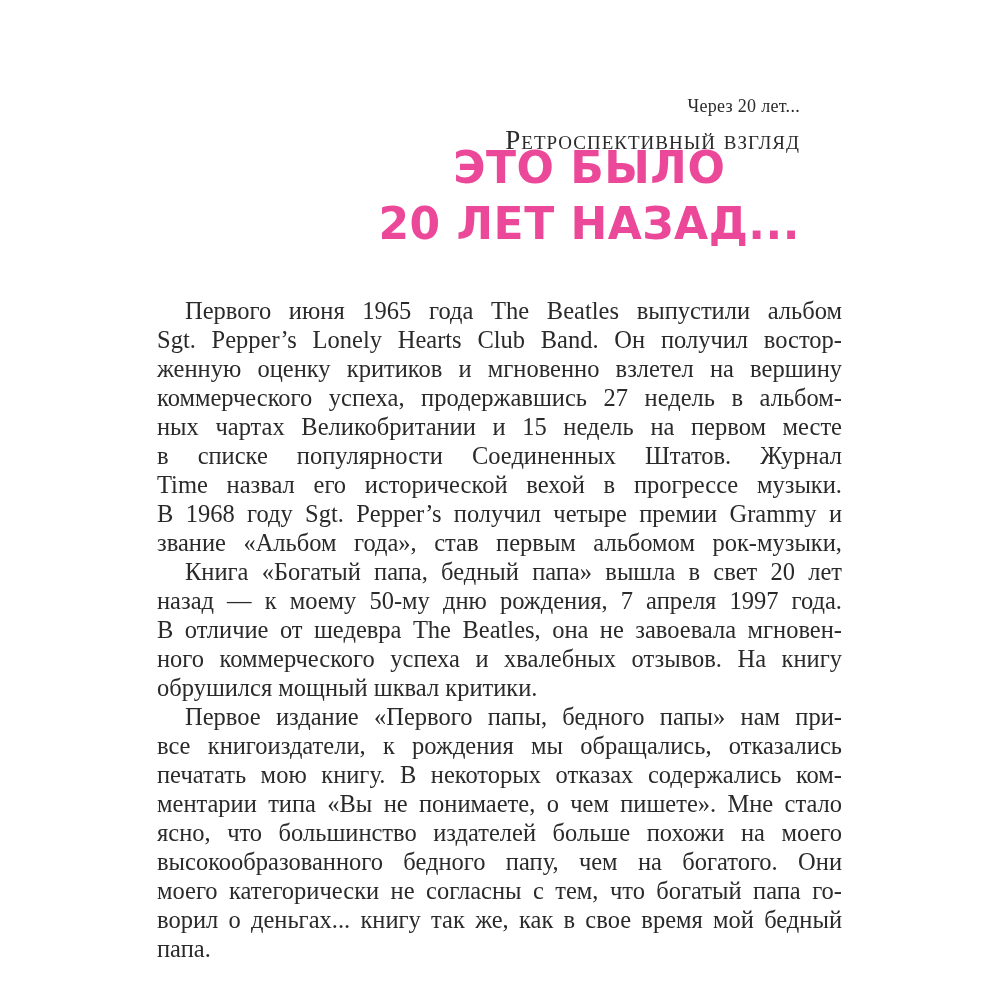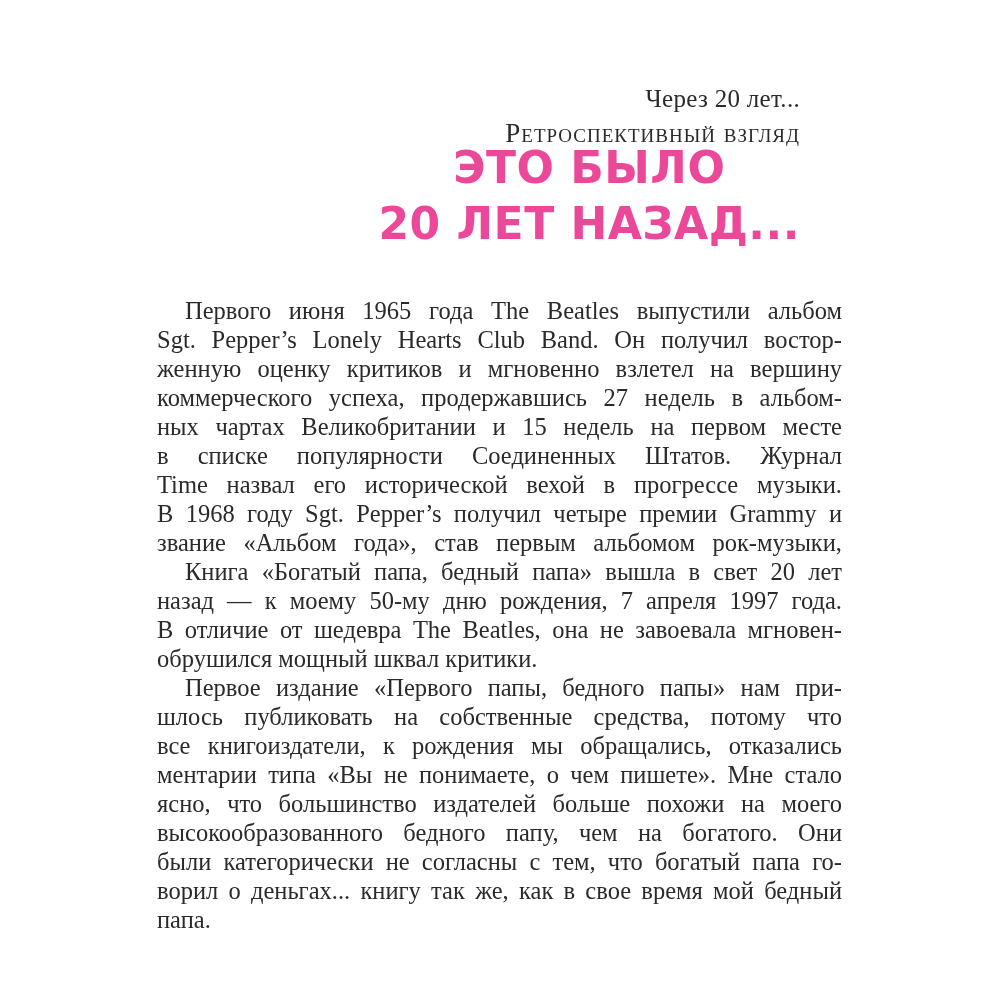--- a/index.html
+++ b/index.html
@@ -21,23 +21,24 @@
     }
     .header {
       position: absolute;
       right: 200px;
       top: 82px;
       text-align: right;
       font-family: "Liberation Serif", "DejaVu Serif", serif;
       color: #2a2a2a;
     }
     .kicker-line1 {
-      font-size: 25px;
+      font-size: 18px;
       line-height: 34px;
       letter-spacing: 0.3px;
+      margin-top: 7px;
     }
     .kicker-line2 {
       font-size: 27px;
       line-height: 34px;
       font-variant: small-caps;
       letter-spacing: 1px;
     }
     .title {
       position: absolute;
       right: 200px;
@@ -99,28 +100,29 @@
       <span class="line">ных чартах Великобритании и 15 недель на первом месте</span>
       <span class="line">в списке популярности Соединенных Штатов. Журнал</span>
       <span class="line">Time назвал его исторической вехой в прогрессе музыки.</span>
       <span class="line">В 1968 году Sgt. Pepper’s получил четыре премии Grammy и</span>
       <span class="line">звание «Альбом года», став первым альбомом рок-музыки,</span>
     </div>
     <div>
       <span class="line indent">Книга «Богатый папа, бедный папа» вышла в свет 20 лет</span>
       <span class="line">назад — к моему 50-му дню рождения, 7 апреля 1997 года.</span>
       <span class="line">В отличие от шедевра The Beatles, она не завоевала мгновен-</span>
+      <span class="line">ного коммерческого успеха и хвалебных отзывов. На книгу</span>
       <span class="line last">обрушился мощный шквал критики.</span>
     </div>
     <div>
       <span class="line indent">Первое издание «Первого папы, бедного папы» нам при-</span>
-      <span class="line">шлось публиковать на собственные средства, потому что</span>
       <span class="line">все книгоиздатели, к рождения мы обращались, отказались</span>
+      <span class="line">печатать мою книгу. В некоторых отказах содержались ком-</span>
       <span class="line">ментарии типа «Вы не понимаете, о чем пишете». Мне стало</span>
       <span class="line">ясно, что большинство издателей больше похожи на моего</span>
       <span class="line">высокообразованного бедного папу, чем на богатого. Они</span>
-      <span class="line">были категорически не согласны с тем, что богатый папа го-</span>
+      <span class="line">моего категорически не согласны с тем, что богатый папа го-</span>
       <span class="line">ворил о деньгах... книгу так же, как в свое время мой бедный</span>
       <span class="line last">папа.</span>
     </div>
   </div>
 
 </div>
 
 </body></html>

